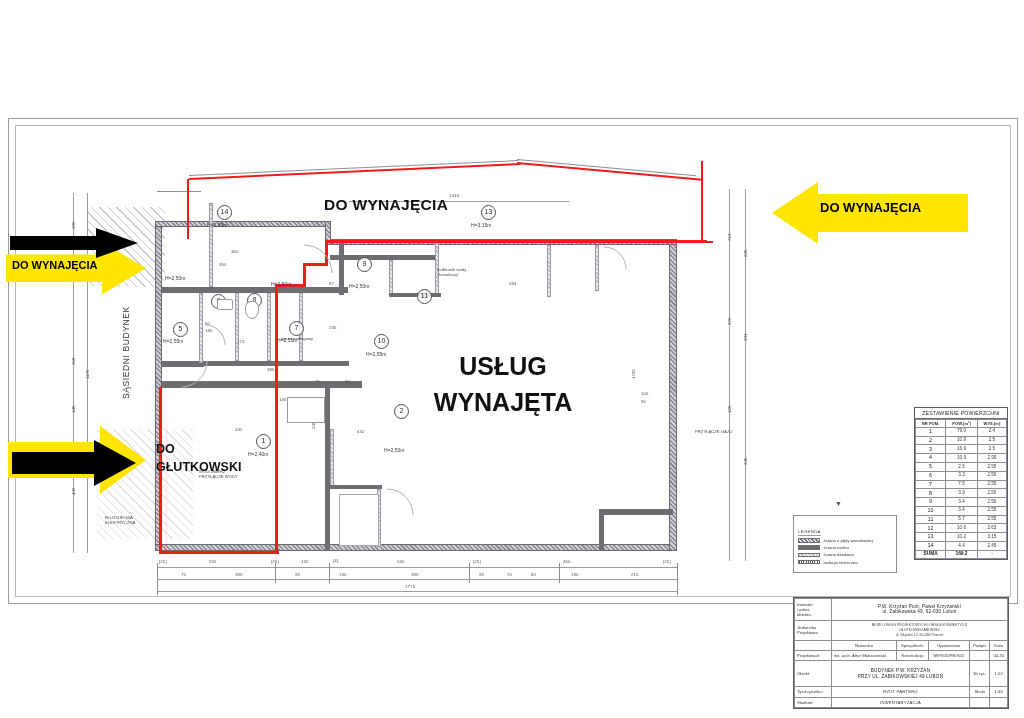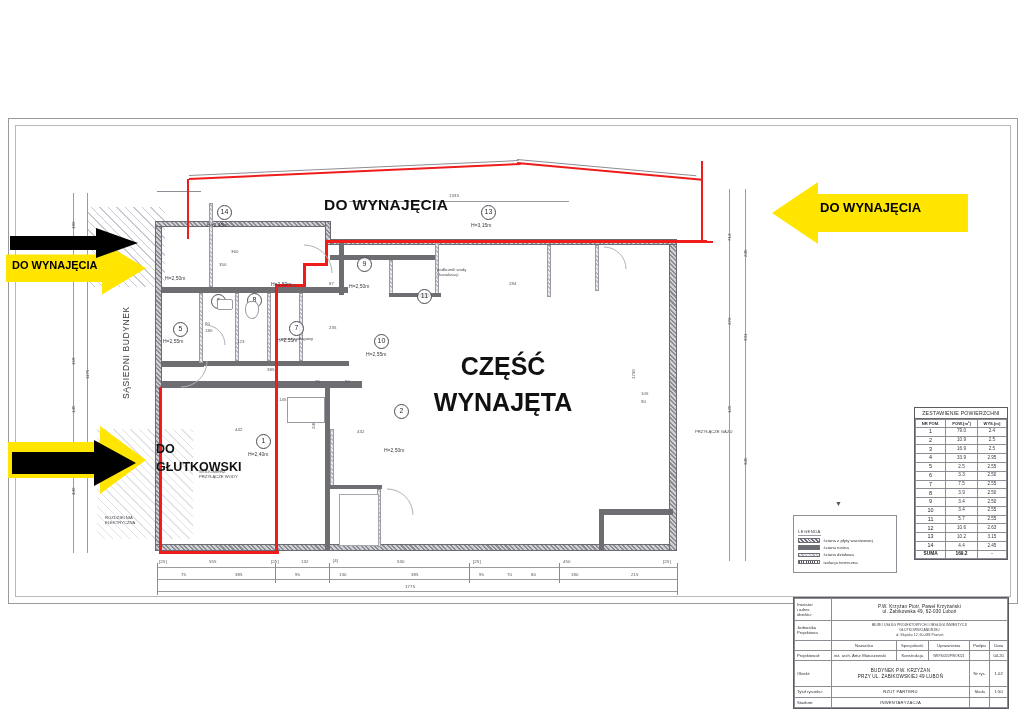--- a/index.html
+++ b/index.html
@@ -473,21 +473,21 @@
         <td></td>
       </tr>
     </tbody>
       </table>
   </div>
 
 </div>
 
 <div class="bigtxt" id="txt-top">DO WYNAJĘCIA</div>
 
-<div class="bigtxt" id="txt-center">CZĘŚĆ
+<div class="bigtxt" id="txt-center">USŁUG
 WYNAJĘTA</div>
 
 <div class="bigtxt" id="txt-bottomleft">DO
 GŁUTKOWSKI</div>
 
 <div class="arrow-yellow" style="left:6px;top:236px;">
   <svg width="140" height="58" viewBox="0 0 140 58">
     <polygon points="0,12 96,12 96,0 140,25 96,50 96,38 0,38" fill="#FFE500" transform="translate(0,6) scale(1,1.05)"></polygon>
   </svg>
 </div>

